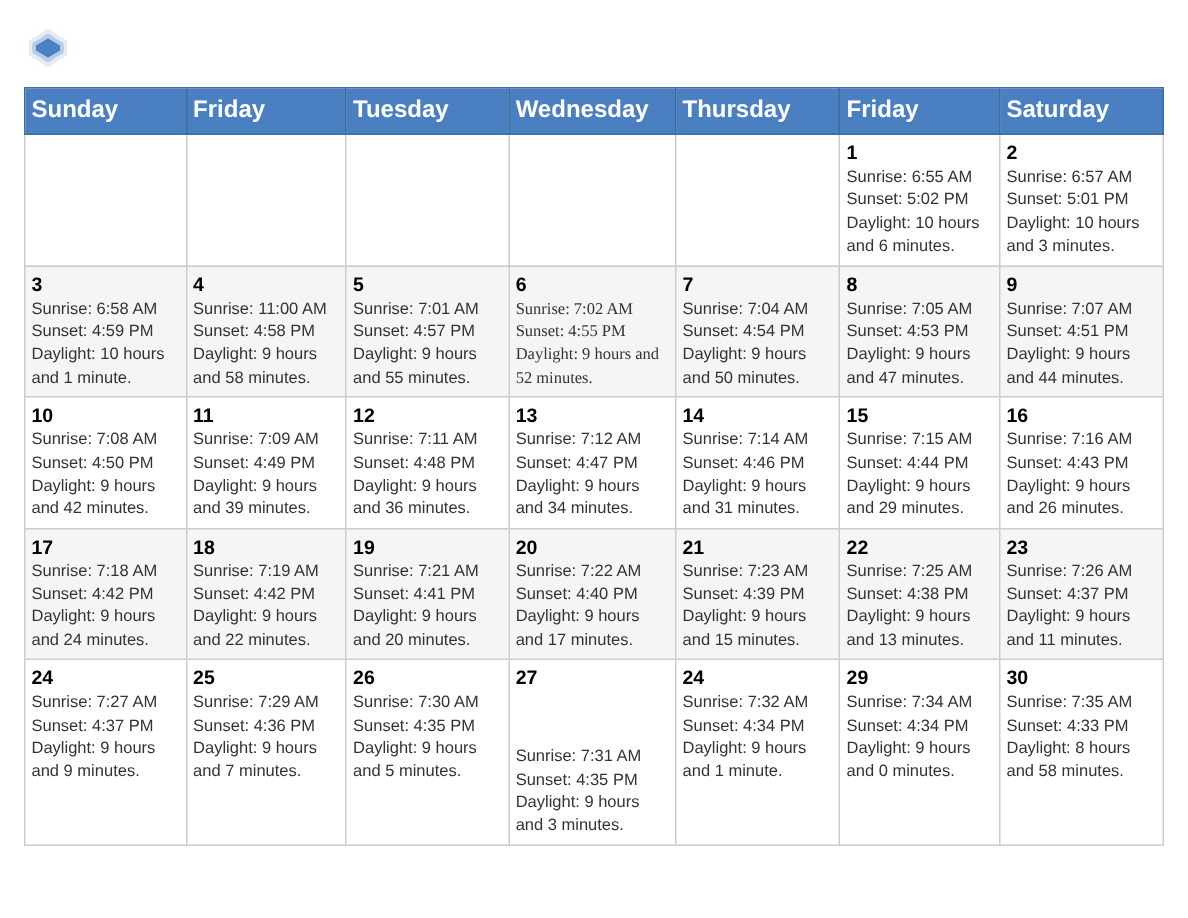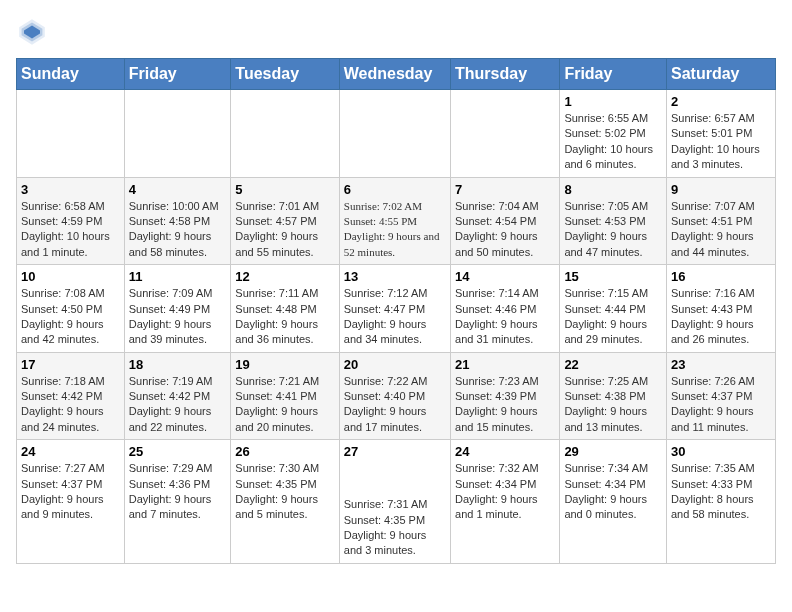--- a/index.html
+++ b/index.html
@@ -138,21 +138,21 @@
       </tr>
       <tr>
         <td>
           <span class="day-num">3</span>
           <div class="day-info" style="white-space: pre-line;">Sunrise: 6:58 AM
 Sunset: 4:59 PM
 Daylight: 10 hours and 1 minute.</div>
         </td>
         <td>
           <span class="day-num">4</span>
-          <div class="day-info" style="white-space: pre-line;">Sunrise: 10:00 AM
+          <div class="day-info" style="white-space: pre-line;">Sunrise: 11:00 AM
 Sunset: 4:58 PM
 Daylight: 9 hours and 58 minutes.</div>
         </td>
         <td>
           <span class="day-num">5</span>
           <div class="day-info" style="white-space: pre-line;">Sunrise: 7:01 AM
 Sunset: 4:57 PM
 Daylight: 9 hours and 55 minutes.</div>
         </td>
         <td>

